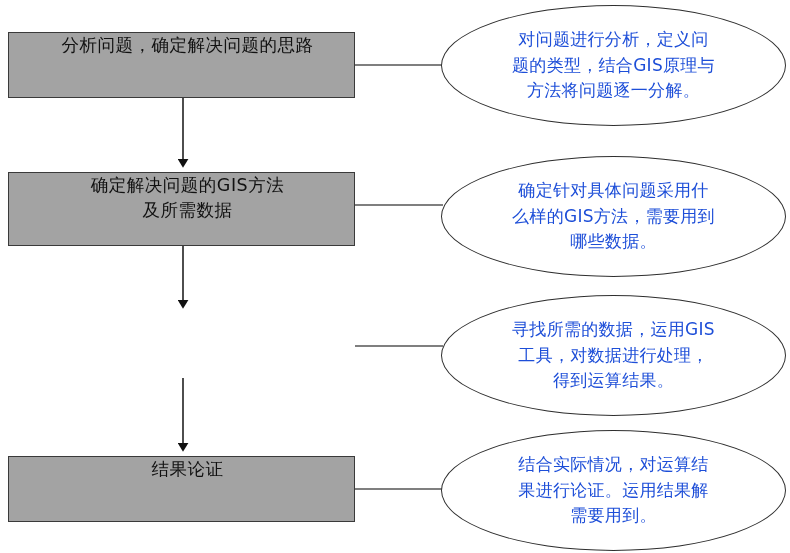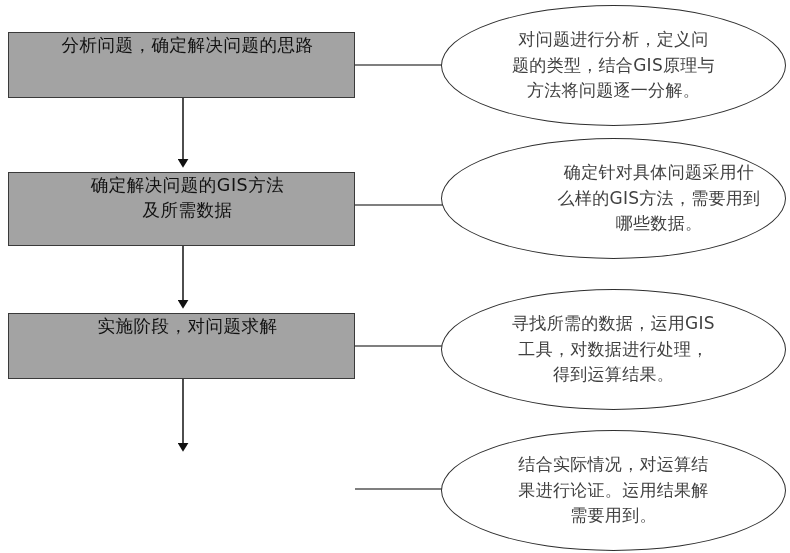--- a/index.html
+++ b/index.html
@@ -55,21 +55,21 @@
     background: #ffffff;
     display: flex;
     align-items: center;
     justify-content: center;
     text-align: center;
     z-index: 3;
   }
   .node-ellipse .node-text {
     font-size: 17px;
     line-height: 1.5;
-    color: #404040;
+    color: #1d4ed8;
     letter-spacing: 0.3px;
     white-space: pre-line;
     width: 252px;
     font-family: "DejaVu Sans", "Liberation Sans", sans-serif;
   }
 </style>
 </head>
 <body>
 
 <div id="canvas">
@@ -97,34 +97,34 @@
   <div class="node-ellipse" style="left:441px; top:5px; width:345px; height:121px;">
     <span class="node-text">对问题进行分析，定义问
 题的类型，结合GIS原理与
 方法将问题逐一分解。</span>
   </div>
 
   <div class="node-box" style="left:8px; top:172px; width:347px; height:74px;">
     <span class="node-text">确定解决问题的GIS方法
 及所需数据</span>
   </div>
-  <div class="node-ellipse" style="left:441px; top:138px; width:345px; height:121px;justify-content:flex-end;">
+  <div class="node-ellipse" style="left:441px; top:156px; width:345px; height:121px;">
     <span class="node-text">确定针对具体问题采用什
 么样的GIS方法，需要用到
 哪些数据。</span>
   </div>
 
-  <div class="node-box" style="left:8px; top:313px; width:347px; height:66px;">
-    <span class="node-text">实施阶段，对问题求解</span>
-  </div>
-  <div class="node-ellipse" style="left:441px; top:289px; width:345px; height:121px;">
+  <div class="node-ellipse" style="left:441px; top:295px; width:345px; height:121px;">
     <span class="node-text">寻找所需的数据，运用GIS
 工具，对数据进行处理，
 得到运算结果。</span>
   </div>
 
+  <div class="node-box" style="left:8px; top:456px; width:347px; height:66px;">
+    <span class="node-text">结果论证</span>
+  </div>
   <div class="node-ellipse" style="left:441px; top:430px; width:345px; height:121px;">
     <span class="node-text">结合实际情况，对运算结
 果进行论证。运用结果解
 需要用到。</span>
   </div>
 
 </div>
 
 </body></html>

